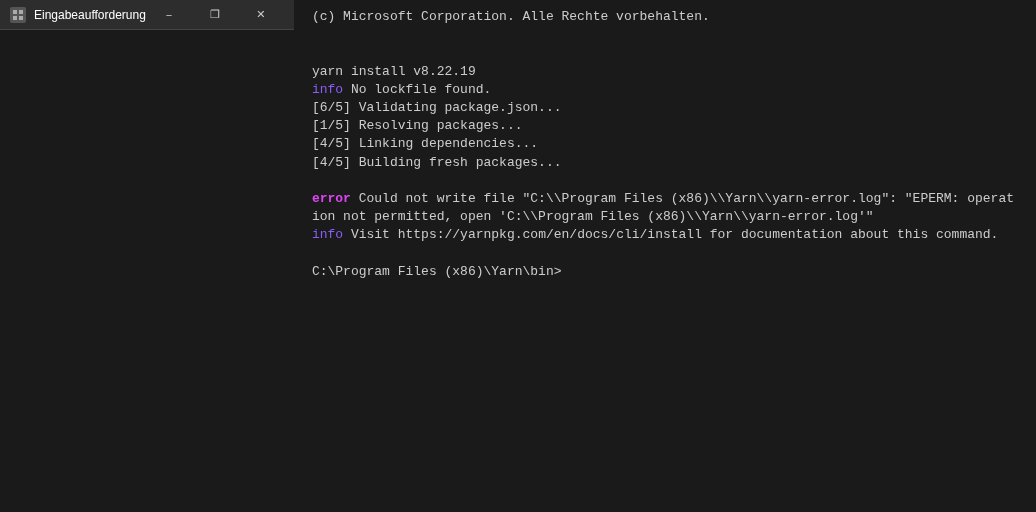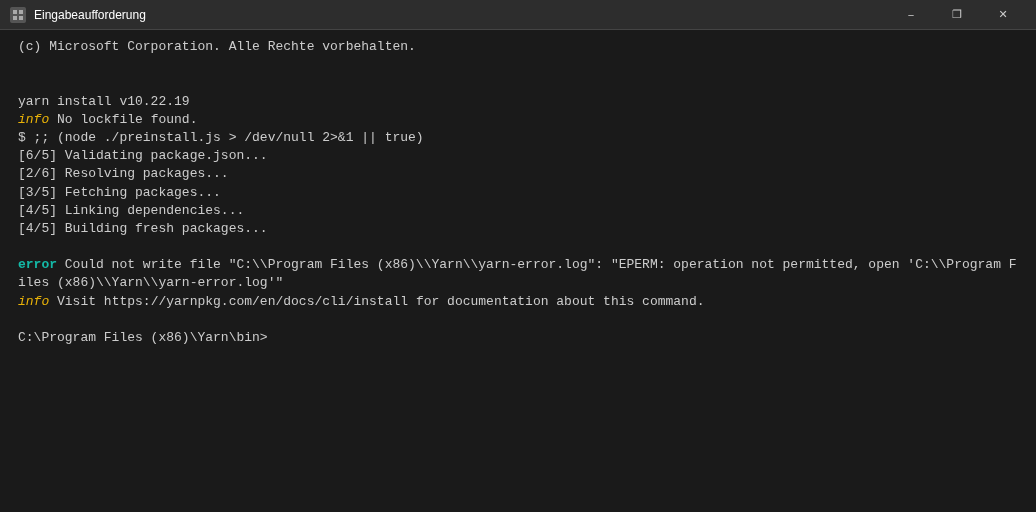--- a/index.html
+++ b/index.html
@@ -10,21 +10,21 @@
       background: #1a1a1a;
       font-family: 'Consolas', 'Courier New', monospace;
       font-size: 13px;
       overflow: hidden;
     }
 
     .window {
       width: 1036px;
       height: 456px;
       display: flex;
-      flex-direction: column;
+      flex-direction: row;
       background: #1a1a1a;
     }
 
     .title-bar {
       background: #2d2d2d;
       height: 30px;
       display: flex;
       align-items: center;
       padding: 0 10px;
       flex-shrink: 0;
@@ -81,28 +81,27 @@
       display: block;
       white-space: pre-wrap;
       word-break: break-all;
     }
 
     .color-default {
       color: #cccccc;
     }
 
     .badge-error {
-      color: #14b8a6;
+      color: #d946ef;
       font-weight: bold;
     }
 
     .badge-info {
-      color: #eab308;
+      color: #8b5cf6;
       font-weight: normal;
-      font-style: italic;
     }
   </style>
 </head>
 <body>
 
 <div class="window">
 
   <div class="title-bar">
     <div class="title-bar-icon">
       <svg width="12" height="12" viewBox="0 0 12 12">
@@ -118,26 +117,24 @@
       <div class="title-btn">❐</div>
       <div class="title-btn close">✕</div>
     </div>
   </div>
 
   <div class="terminal-body">
 
     <span class="line color-default">(c) Microsoft Corporation. Alle Rechte vorbehalten.</span>
     <span class="line">&nbsp;</span>
     <span class="line">&nbsp;</span>
-    <span class="line color-default">yarn install v10.22.19</span>
+    <span class="line color-default">yarn install v8.22.19</span>
     <span class="line"><span class="badge-info">info</span><span class="color-default"> No lockfile found.</span></span>
-    <span class="line color-default">$ ;; (node ./preinstall.js &gt; /dev/null 2&gt;&amp;1 || true)</span>
     <span class="line color-default">[6/5] Validating package.json...</span>
-    <span class="line color-default">[2/6] Resolving packages...</span>
-    <span class="line color-default">[3/5] Fetching packages...</span>
+    <span class="line color-default">[1/5] Resolving packages...</span>
     <span class="line color-default">[4/5] Linking dependencies...</span>
     <span class="line color-default">[4/5] Building fresh packages...</span>
     <span class="line">&nbsp;</span>
     <span class="line"><span class="badge-error">error</span><span class="color-default"> Could not write file "C:\\Program Files (x86)\\Yarn\\yarn-error.log": "EPERM: operation not permitted, open 'C:\\Program Files (x86)\\Yarn\\yarn-error.log'"</span></span>
     <span class="line"><span class="badge-info">info</span><span class="color-default"> Visit https://yarnpkg.com/en/docs/cli/install for documentation about this command.</span></span>
     <span class="line">&nbsp;</span>
     <span class="line color-default">C:\Program Files (x86)\Yarn\bin&gt;</span>
 
   </div>
 </div>

